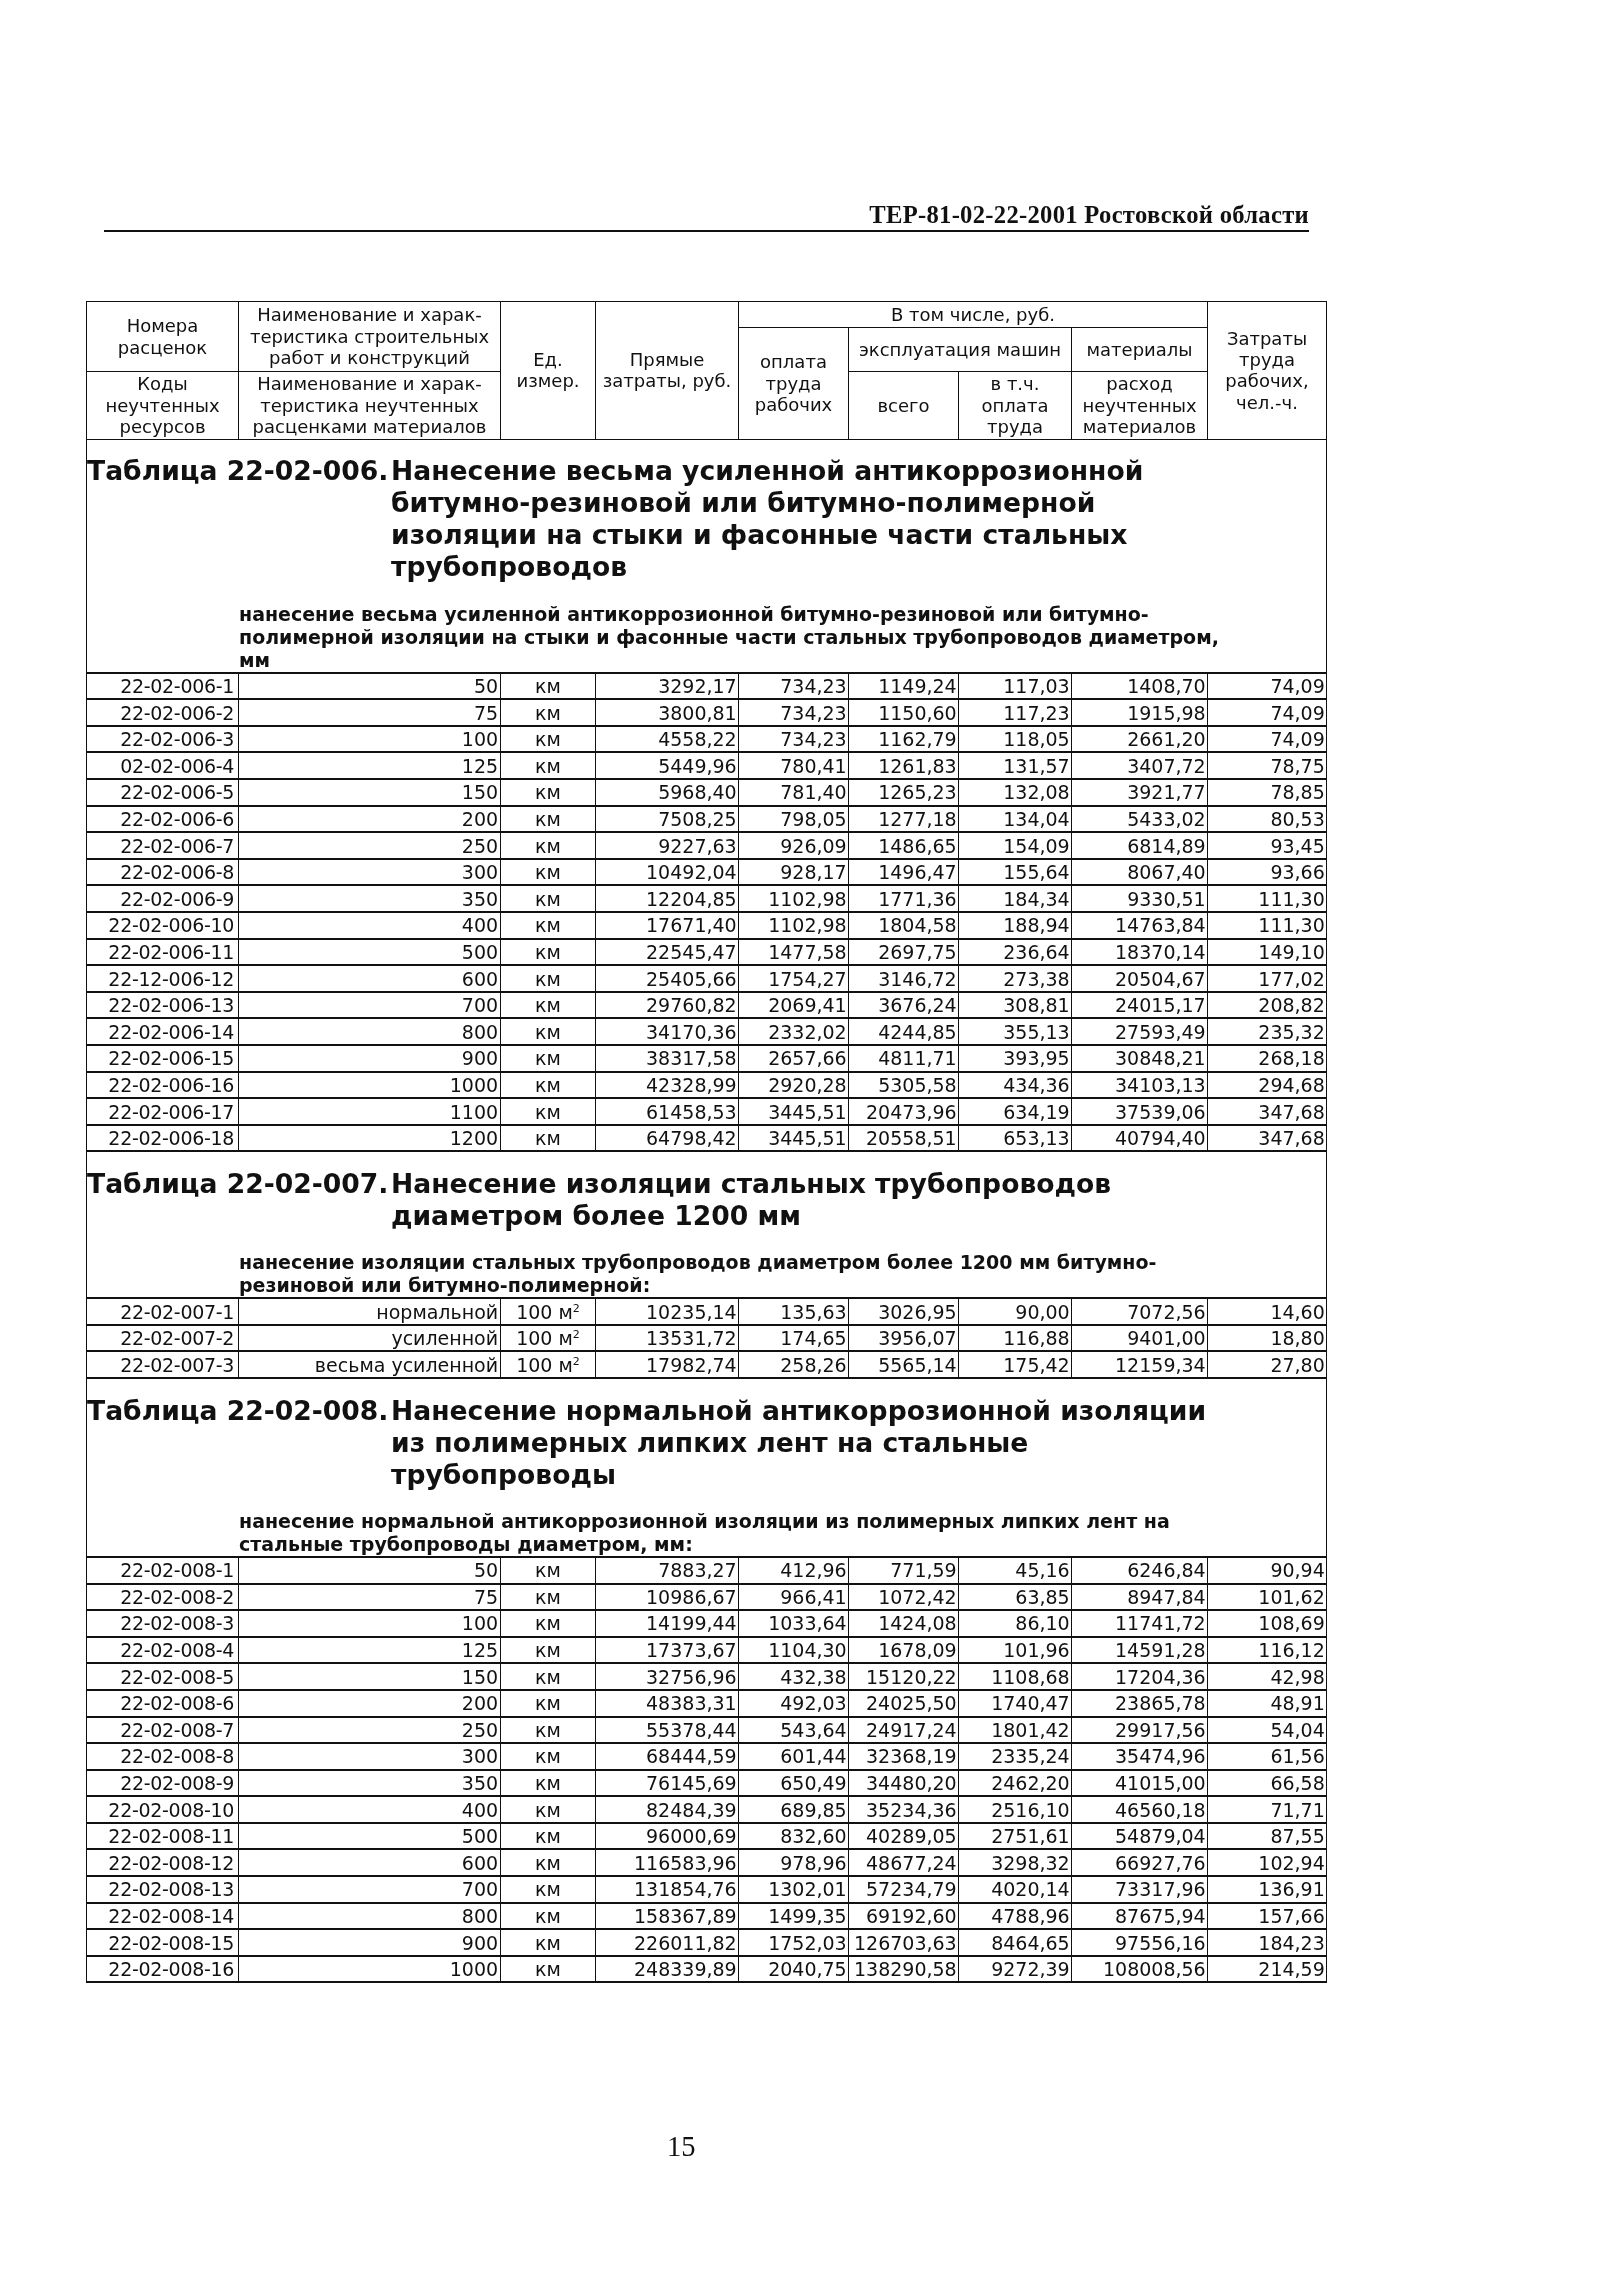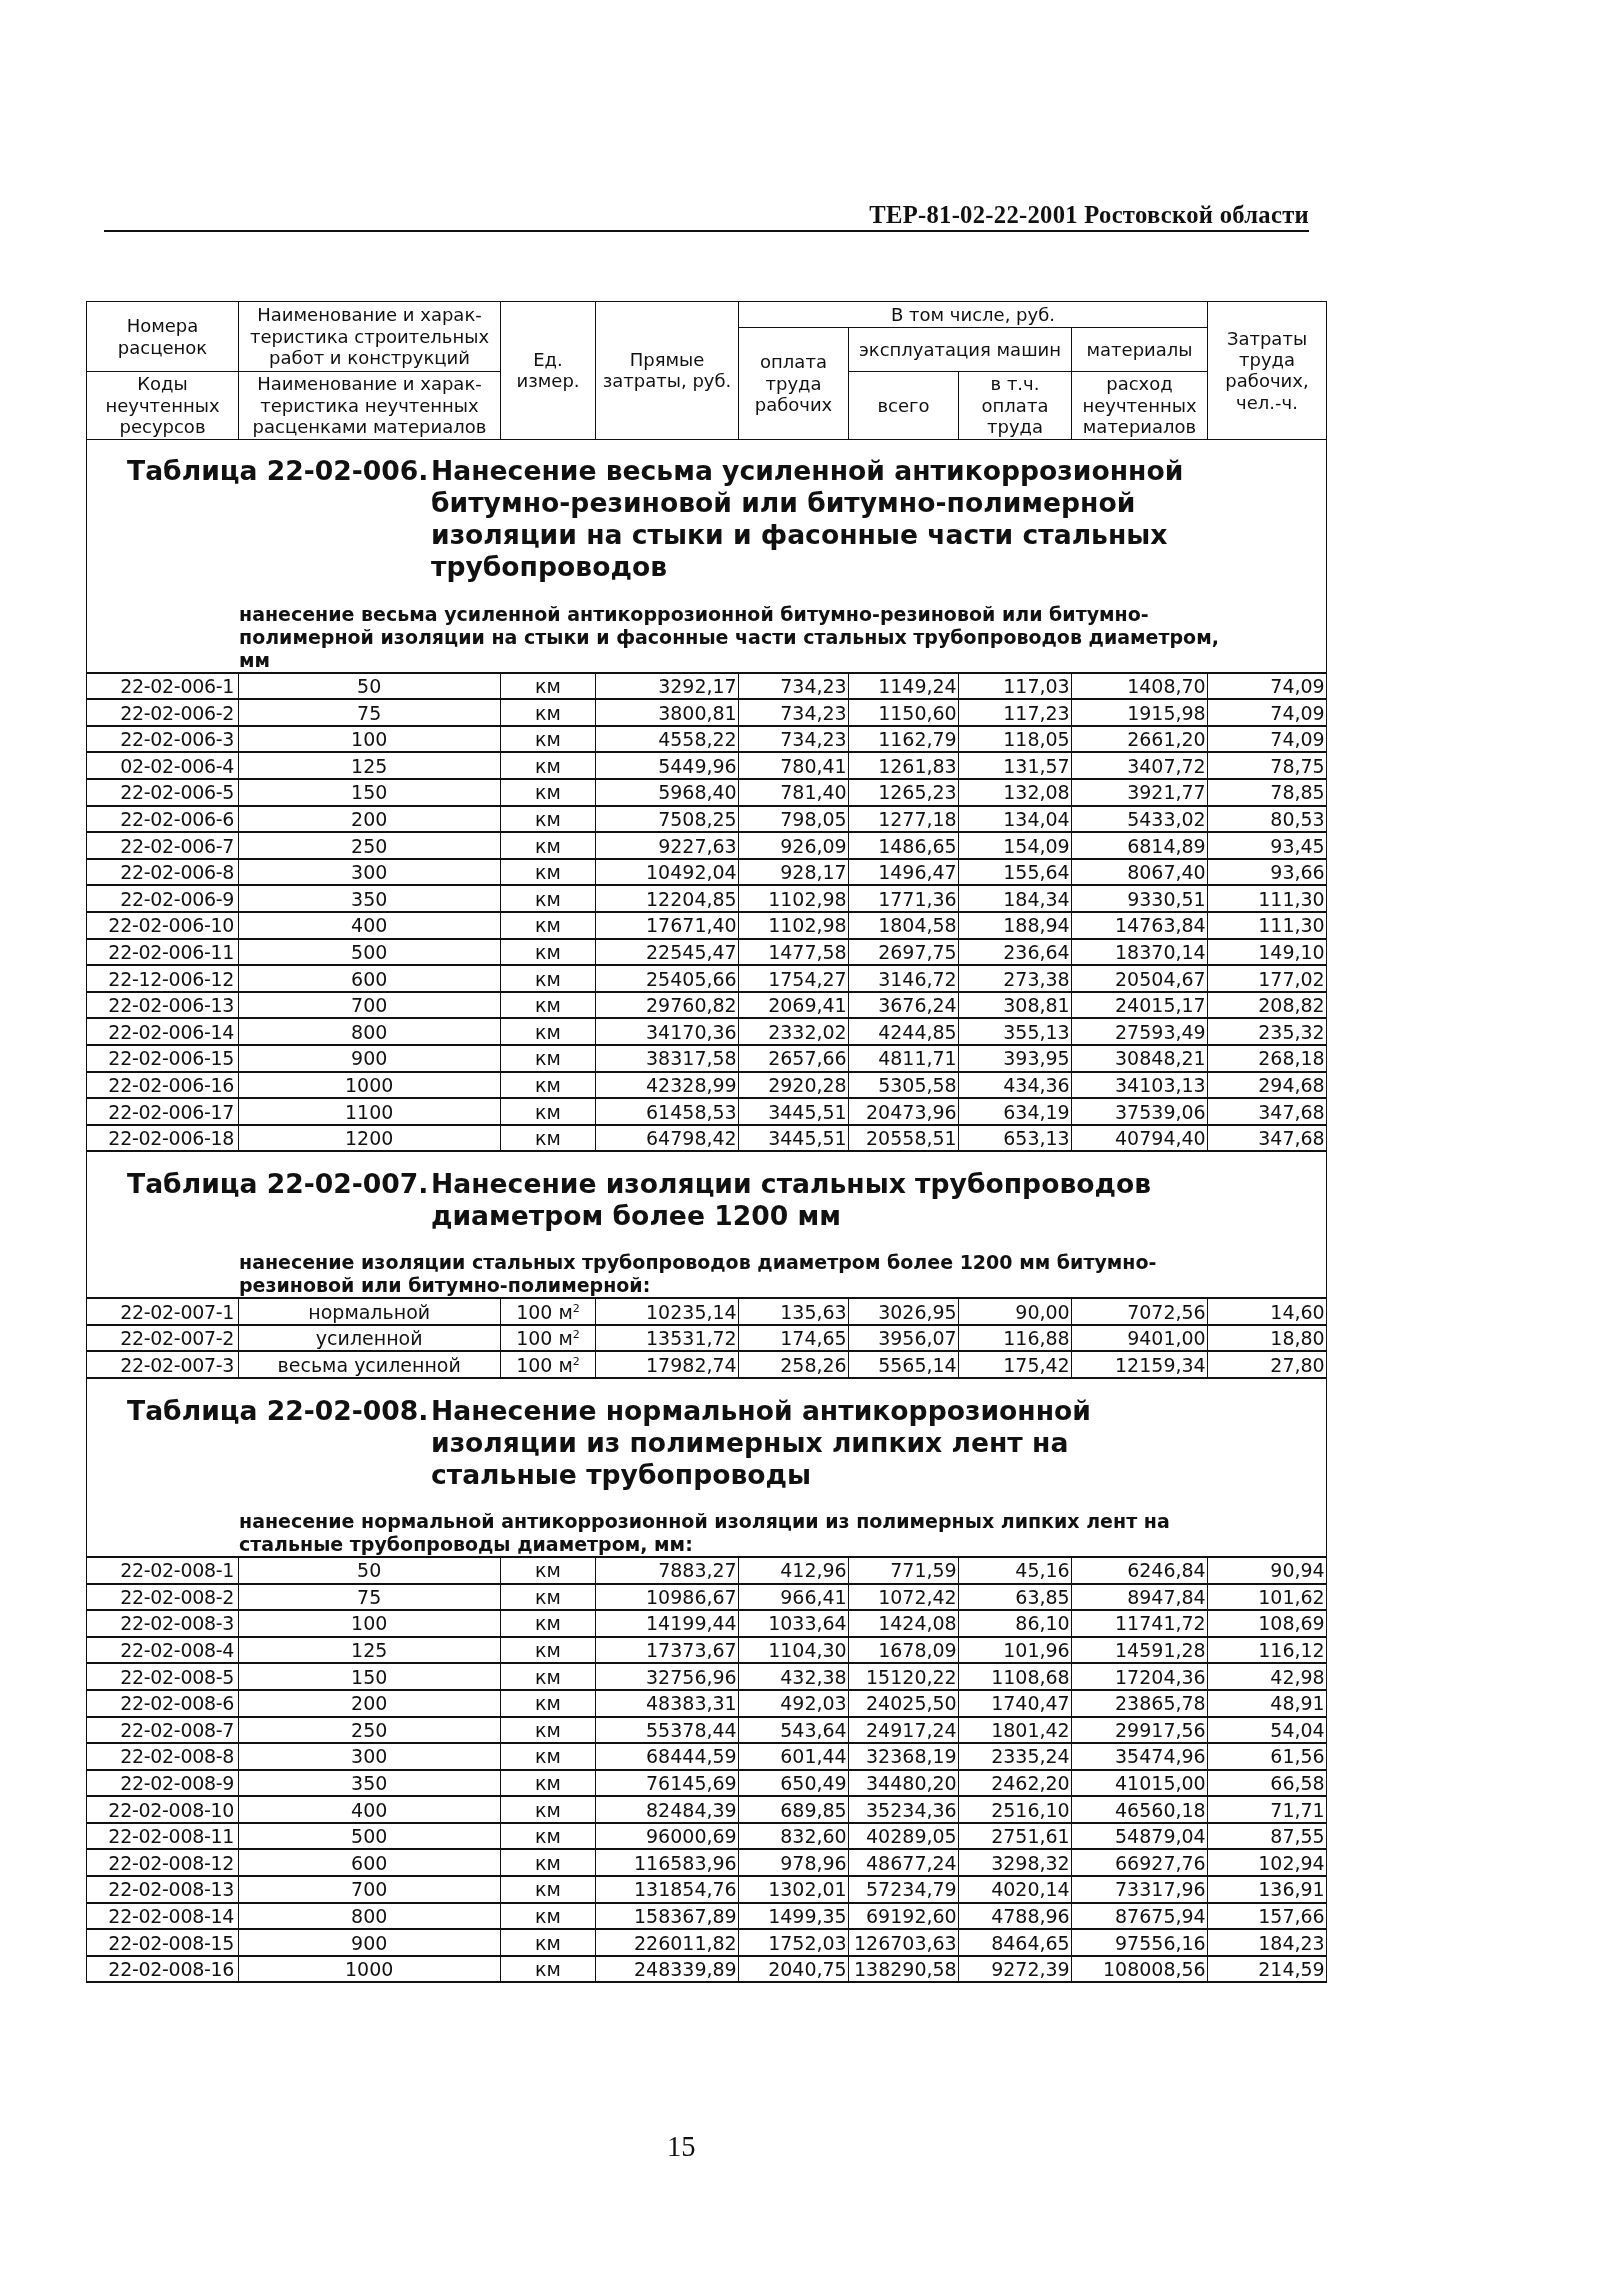--- a/index.html
+++ b/index.html
@@ -24,28 +24,28 @@
   col.c-mach { width: 110px; }
   col.c-machlab { width: 113px; }
   col.c-mat { width: 136px; }
   col.c-hours { width: 119px; }
 
   .hdr td { border: 1.9px solid #111; text-align: center; vertical-align: middle; font-size: 18px; line-height: 21.4px; padding: 1.3px 1.3px; }
 
   .body-table td { border-left: 1.3px solid #111; border-right: 1.3px solid #111; }
   .body-table tr.data td { border-top: 2.6px solid #111; border-bottom: 2.6px solid #111; height: 24.6px; font-size: 19px; padding: 0 1.9px; white-space: nowrap; overflow: hidden; }
   .body-table tr.data td.code { text-align: right; padding-right: 3.9px; letter-spacing: -0.3px; }
-  .body-table tr.data td.name { text-align: center; padding-left: 1.3px; }
+  .body-table tr.data td.name { text-align: right; padding-left: 1.3px; }
   .body-table tr.data td.unit { text-align: center; }
   .body-table tr.data td.num { text-align: right; padding-right: 1.3px; }
   .body-table tr.data td.unit sup { font-size: 11px; }
 
   .section-cell { border-left: 1.9px solid #111 !important; border-right: 1.9px solid #111 !important; padding: 0; }
   .table-title { display: flex; font-weight: bold; font-size: 26.6px; line-height: 32px; padding-top: 15.5px; }
-  .table-title .tnum { width: 304px; flex: 0 0 304px; padding-left: 0; margin-left: 40px; }
+  .table-title .tnum { width: 304px; flex: 0 0 304px; padding-left: 0; }
   .table-title .tname { flex: 1; padding-right: 117px; }
   .subtitle { font-weight: bold; font-size: 19px; line-height: 23px; padding: 19.4px 91px 0 152px; }
 
   .page-number { position: absolute; left: 667px; top: 2131px; font-family: "Liberation Serif", serif; font-size: 28.5px; }
 </style>
 </head>
 <body>
 
 <div class="page-header">
   <span>ТЕР-81-02-22-2001 Ростовской области</span>

